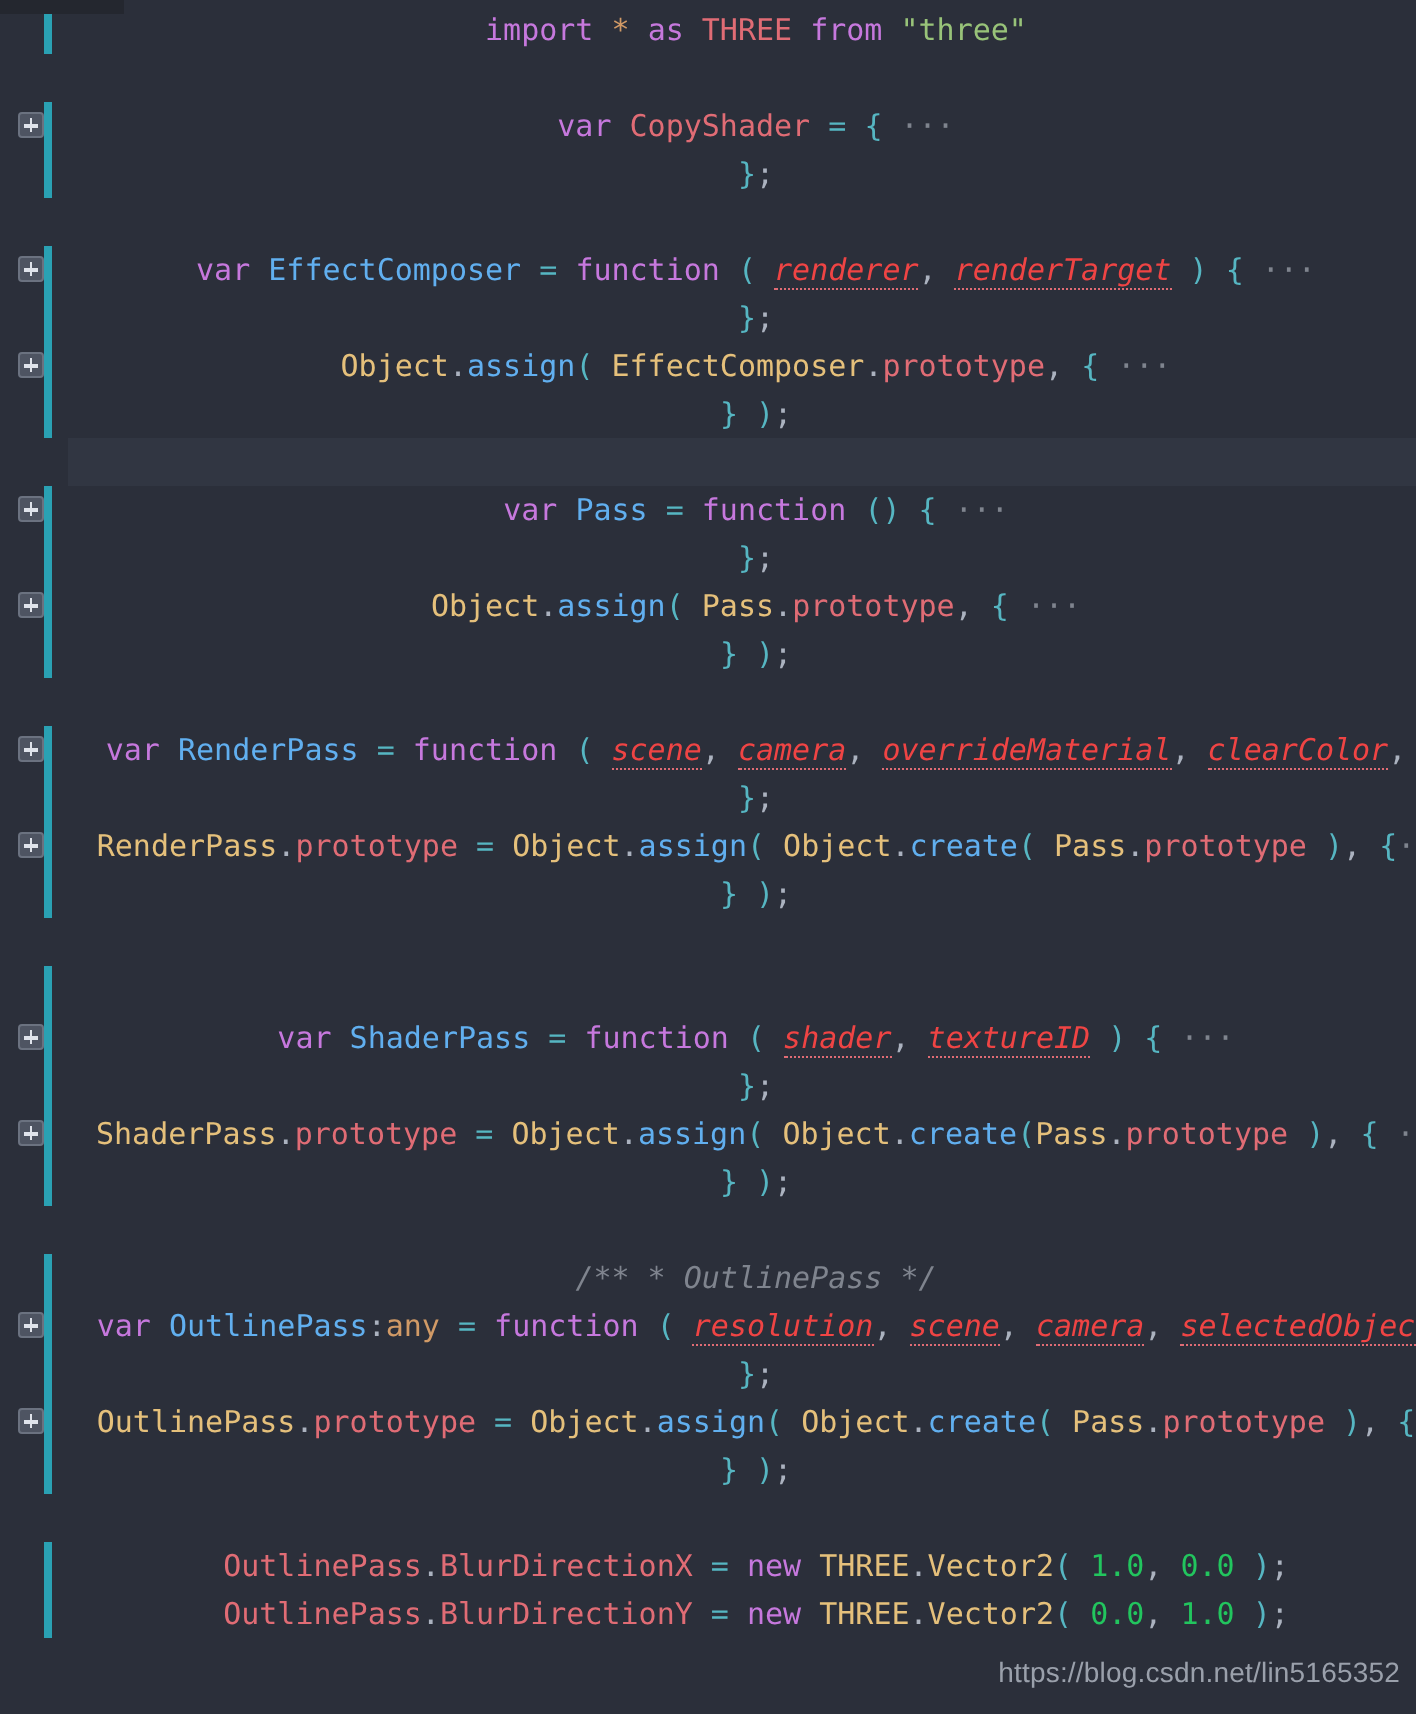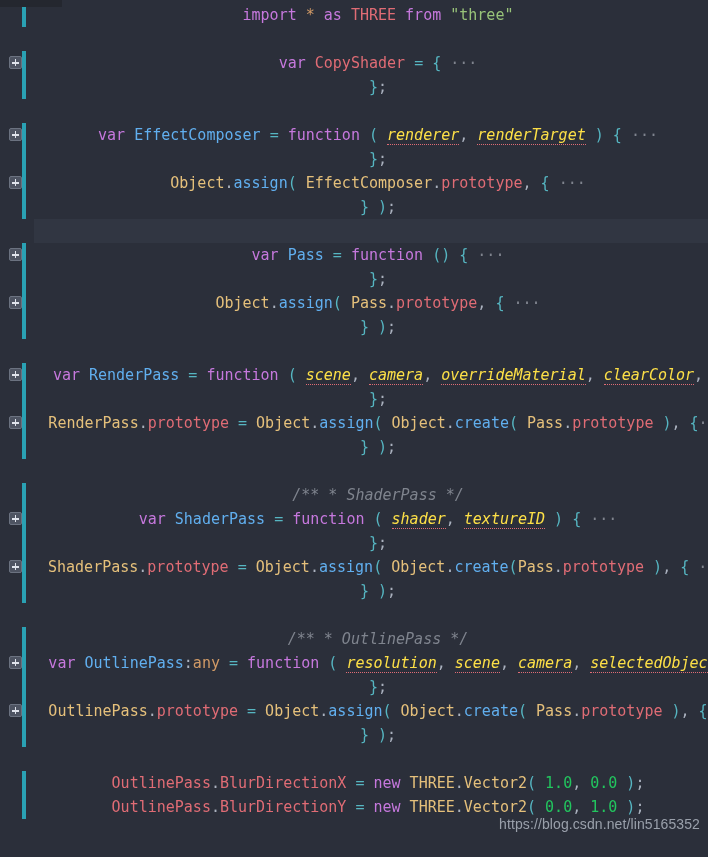--- a/index.html
+++ b/index.html
@@ -99,30 +99,30 @@
   .method  { color: #61afef; }       
   .str     { color: #98c379; }
   .num     { color: #22c55e; }
   .type    { color: #d19a66; }       
   .punc    { color: #abb2bf; }
   .paren   { color: #56b6c2; }
   .op      { color: #56b6c2; }
   .comment { color: #7f848e; font-style: italic; }
   .star    { color: #d19a66; }
   .param   {
-    color: #fde047;
+    color: #ef4444;
     font-style: italic;
     border-bottom: 1px dotted #e06c75;
   }
   .ellipsis { color: #7f848e; }
   .plain   { color: #abb2bf; }
   .watermark {
     position: absolute;
     right: 8px;
-    bottom: 21px;
+    bottom: 9px;
     color: #9aa0ab;
     font-family: "Liberation Sans", sans-serif;
     font-size: 14px;
     z-index: 10;
     letter-spacing: 0.1px;
   }
 </style>
 </head>
 <body>
 
@@ -145,21 +145,21 @@
       <div class="line"><div class="vcsbar"></div><div class="fold" title="+"></div><span class="code"><span class="kw">var</span><span class="plain"> </span><span class="fnname">Pass</span><span class="plain"> </span><span class="op">=</span><span class="plain"> </span><span class="kw">function</span><span class="plain"> </span><span class="paren">()</span><span class="plain"> </span><span class="paren">{</span><span class="plain"> </span><span class="ellipsis">···</span></span></div>
       <div class="line"><div class="vcsbar"></div><span class="code"><span class="paren">}</span><span class="punc">;</span></span></div>
       <div class="line"><div class="vcsbar"></div><div class="fold" title="+"></div><span class="code"><span class="ident">Object</span><span class="punc">.</span><span class="method">assign</span><span class="paren">(</span><span class="plain"> </span><span class="ident">Pass</span><span class="punc">.</span><span class="prop">prototype</span><span class="punc">,</span><span class="plain"> </span><span class="paren">{</span><span class="plain"> </span><span class="ellipsis">···</span></span></div>
       <div class="line"><div class="vcsbar"></div><span class="code"><span class="paren">}</span><span class="plain"> </span><span class="paren">)</span><span class="punc">;</span></span></div>
       <div class="line"><span class="code"></span></div>
       <div class="line"><div class="vcsbar"></div><div class="fold" title="+"></div><span class="code"><span class="kw">var</span><span class="plain"> </span><span class="fnname">RenderPass</span><span class="plain"> </span><span class="op">=</span><span class="plain"> </span><span class="kw">function</span><span class="plain"> </span><span class="paren">(</span><span class="plain"> </span><span class="param">scene</span><span class="punc">,</span><span class="plain"> </span><span class="param">camera</span><span class="punc">,</span><span class="plain"> </span><span class="param">overrideMaterial</span><span class="punc">,</span><span class="plain"> </span><span class="param">clearColor</span><span class="punc">,</span></span></div>
       <div class="line"><div class="vcsbar"></div><span class="code"><span class="paren">}</span><span class="punc">;</span></span></div>
       <div class="line"><div class="vcsbar"></div><div class="fold" title="+"></div><span class="code"><span class="ident">RenderPass</span><span class="punc">.</span><span class="prop">prototype</span><span class="plain"> </span><span class="op">=</span><span class="plain"> </span><span class="ident">Object</span><span class="punc">.</span><span class="method">assign</span><span class="paren">(</span><span class="plain"> </span><span class="ident">Object</span><span class="punc">.</span><span class="method">create</span><span class="paren">(</span><span class="plain"> </span><span class="ident">Pass</span><span class="punc">.</span><span class="prop">prototype</span><span class="plain"> </span><span class="paren">)</span><span class="punc">,</span><span class="plain"> </span><span class="paren">{</span><span class="ellipsis">·</span></span></div>
       <div class="line"><div class="vcsbar"></div><span class="code"><span class="paren">}</span><span class="plain"> </span><span class="paren">)</span><span class="punc">;</span></span></div>
       <div class="line"><span class="code"></span></div>
-      <div class="line"><div class="vcsbar"></div><span class="code"><span class="comment">/** * ShaderPass */</span></span></div>
+      <div class="line"><div class="vcsbar"></div></div>
       <div class="line"><div class="vcsbar"></div><div class="fold" title="+"></div><span class="code"><span class="kw">var</span><span class="plain"> </span><span class="fnname">ShaderPass</span><span class="plain"> </span><span class="op">=</span><span class="plain"> </span><span class="kw">function</span><span class="plain"> </span><span class="paren">(</span><span class="plain"> </span><span class="param">shader</span><span class="punc">,</span><span class="plain"> </span><span class="param">textureID</span><span class="plain"> </span><span class="paren">)</span><span class="plain"> </span><span class="paren">{</span><span class="plain"> </span><span class="ellipsis">···</span></span></div>
       <div class="line"><div class="vcsbar"></div><span class="code"><span class="paren">}</span><span class="punc">;</span></span></div>
       <div class="line"><div class="vcsbar"></div><div class="fold" title="+"></div><span class="code"><span class="ident">ShaderPass</span><span class="punc">.</span><span class="prop">prototype</span><span class="plain"> </span><span class="op">=</span><span class="plain"> </span><span class="ident">Object</span><span class="punc">.</span><span class="method">assign</span><span class="paren">(</span><span class="plain"> </span><span class="ident">Object</span><span class="punc">.</span><span class="method">create</span><span class="paren">(</span><span class="ident">Pass</span><span class="punc">.</span><span class="prop">prototype</span><span class="plain"> </span><span class="paren">)</span><span class="punc">,</span><span class="plain"> </span><span class="paren">{</span><span class="plain"> </span><span class="ellipsis">···</span></span></div>
       <div class="line"><div class="vcsbar"></div><span class="code"><span class="paren">}</span><span class="plain"> </span><span class="paren">)</span><span class="punc">;</span></span></div>
       <div class="line"><span class="code"></span></div>
       <div class="line"><div class="vcsbar"></div><span class="code"><span class="comment">/** * OutlinePass */</span></span></div>
       <div class="line"><div class="vcsbar"></div><div class="fold" title="+"></div><span class="code"><span class="kw">var</span><span class="plain"> </span><span class="fnname">OutlinePass</span><span class="punc">:</span><span class="type">any</span><span class="plain"> </span><span class="op">=</span><span class="plain"> </span><span class="kw">function</span><span class="plain"> </span><span class="paren">(</span><span class="plain"> </span><span class="param">resolution</span><span class="punc">,</span><span class="plain"> </span><span class="param">scene</span><span class="punc">,</span><span class="plain"> </span><span class="param">camera</span><span class="punc">,</span><span class="plain"> </span><span class="param">selectedObjec</span></span></div>
       <div class="line"><div class="vcsbar"></div><span class="code"><span class="paren">}</span><span class="punc">;</span></span></div>
       <div class="line"><div class="vcsbar"></div><div class="fold" title="+"></div><span class="code"><span class="ident">OutlinePass</span><span class="punc">.</span><span class="prop">prototype</span><span class="plain"> </span><span class="op">=</span><span class="plain"> </span><span class="ident">Object</span><span class="punc">.</span><span class="method">assign</span><span class="paren">(</span><span class="plain"> </span><span class="ident">Object</span><span class="punc">.</span><span class="method">create</span><span class="paren">(</span><span class="plain"> </span><span class="ident">Pass</span><span class="punc">.</span><span class="prop">prototype</span><span class="plain"> </span><span class="paren">)</span><span class="punc">,</span><span class="plain"> </span><span class="paren">{</span></span></div>
       <div class="line"><div class="vcsbar"></div><span class="code"><span class="paren">}</span><span class="plain"> </span><span class="paren">)</span><span class="punc">;</span></span></div>

